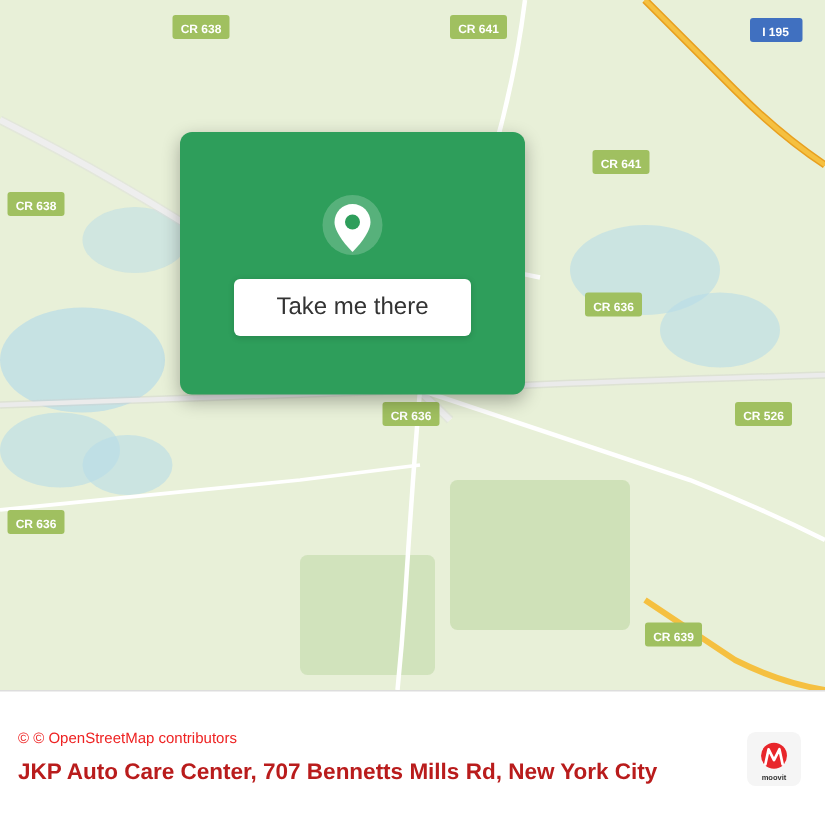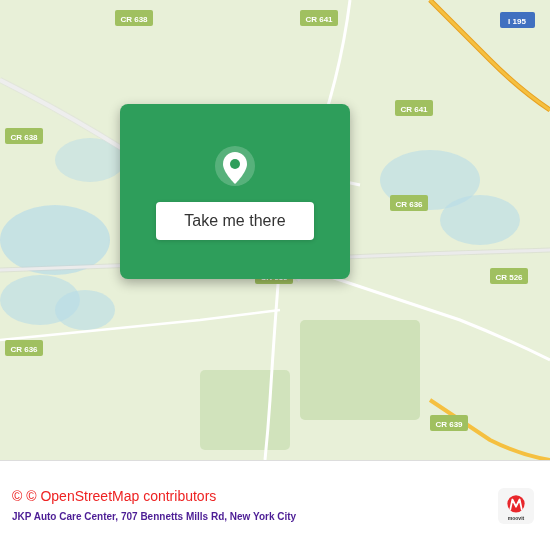--- a/index.html
+++ b/index.html
@@ -23,21 +23,21 @@
     .map-svg {
       position: absolute;
       top: 0; left: 0;
       width: 100%;
       height: 100%;
     }
 
     
     .map-card {
       position: absolute;
-      top: 104px;
+      top: 88px;
       left: 120px;
       width: 230px;
       height: 175px;
       background-color: #2e9e5b;
       border-radius: 8px;
       display: flex;
       flex-direction: column;
       align-items: center;
       justify-content: center;
       box-shadow: 0 4px 12px rgba(0,0,0,0.3);
@@ -71,33 +71,33 @@
       justify-content: space-between;
       padding: 10px 16px 10px 12px;
       border-top: 1px solid #ddd;
     }
 
     .info-left {
       flex: 1;
     }
 
     .attribution {
-      font-size: 14px;
+      font-size: 10px;
       color: #888;
       margin-bottom: 6px;
     }
 
     .attribution span {
       color: #e22;
     }
 
     .place-name {
-      font-size: 10px;
+      font-size: 15px;
       font-weight: 600;
-      color: #4c1d95;
+      color: #b91c1c;
       line-height: 1.4;
     }
 
     .moovit-logo {
       display: flex;
       align-items: center;
       flex-shrink: 0;
       margin-left: 12px;
     }
 

